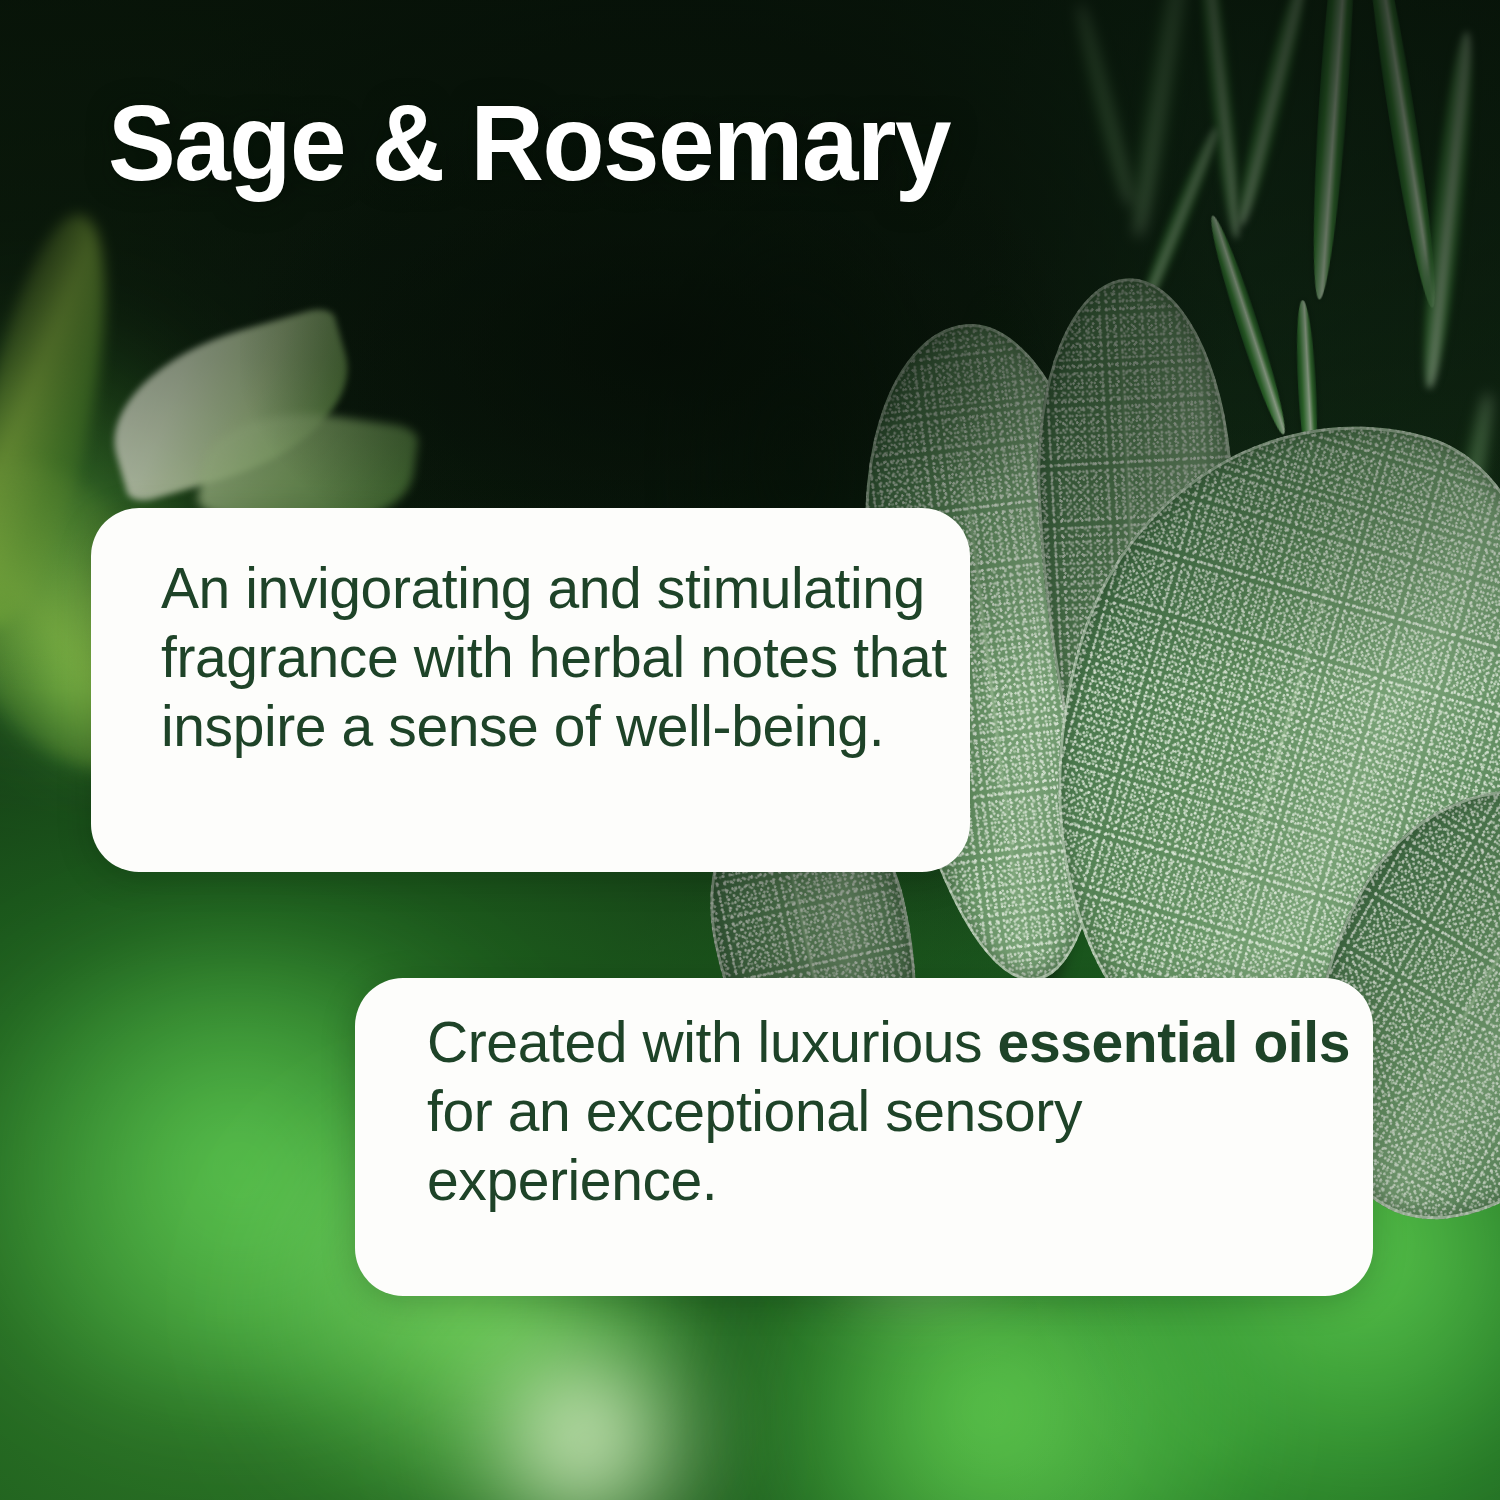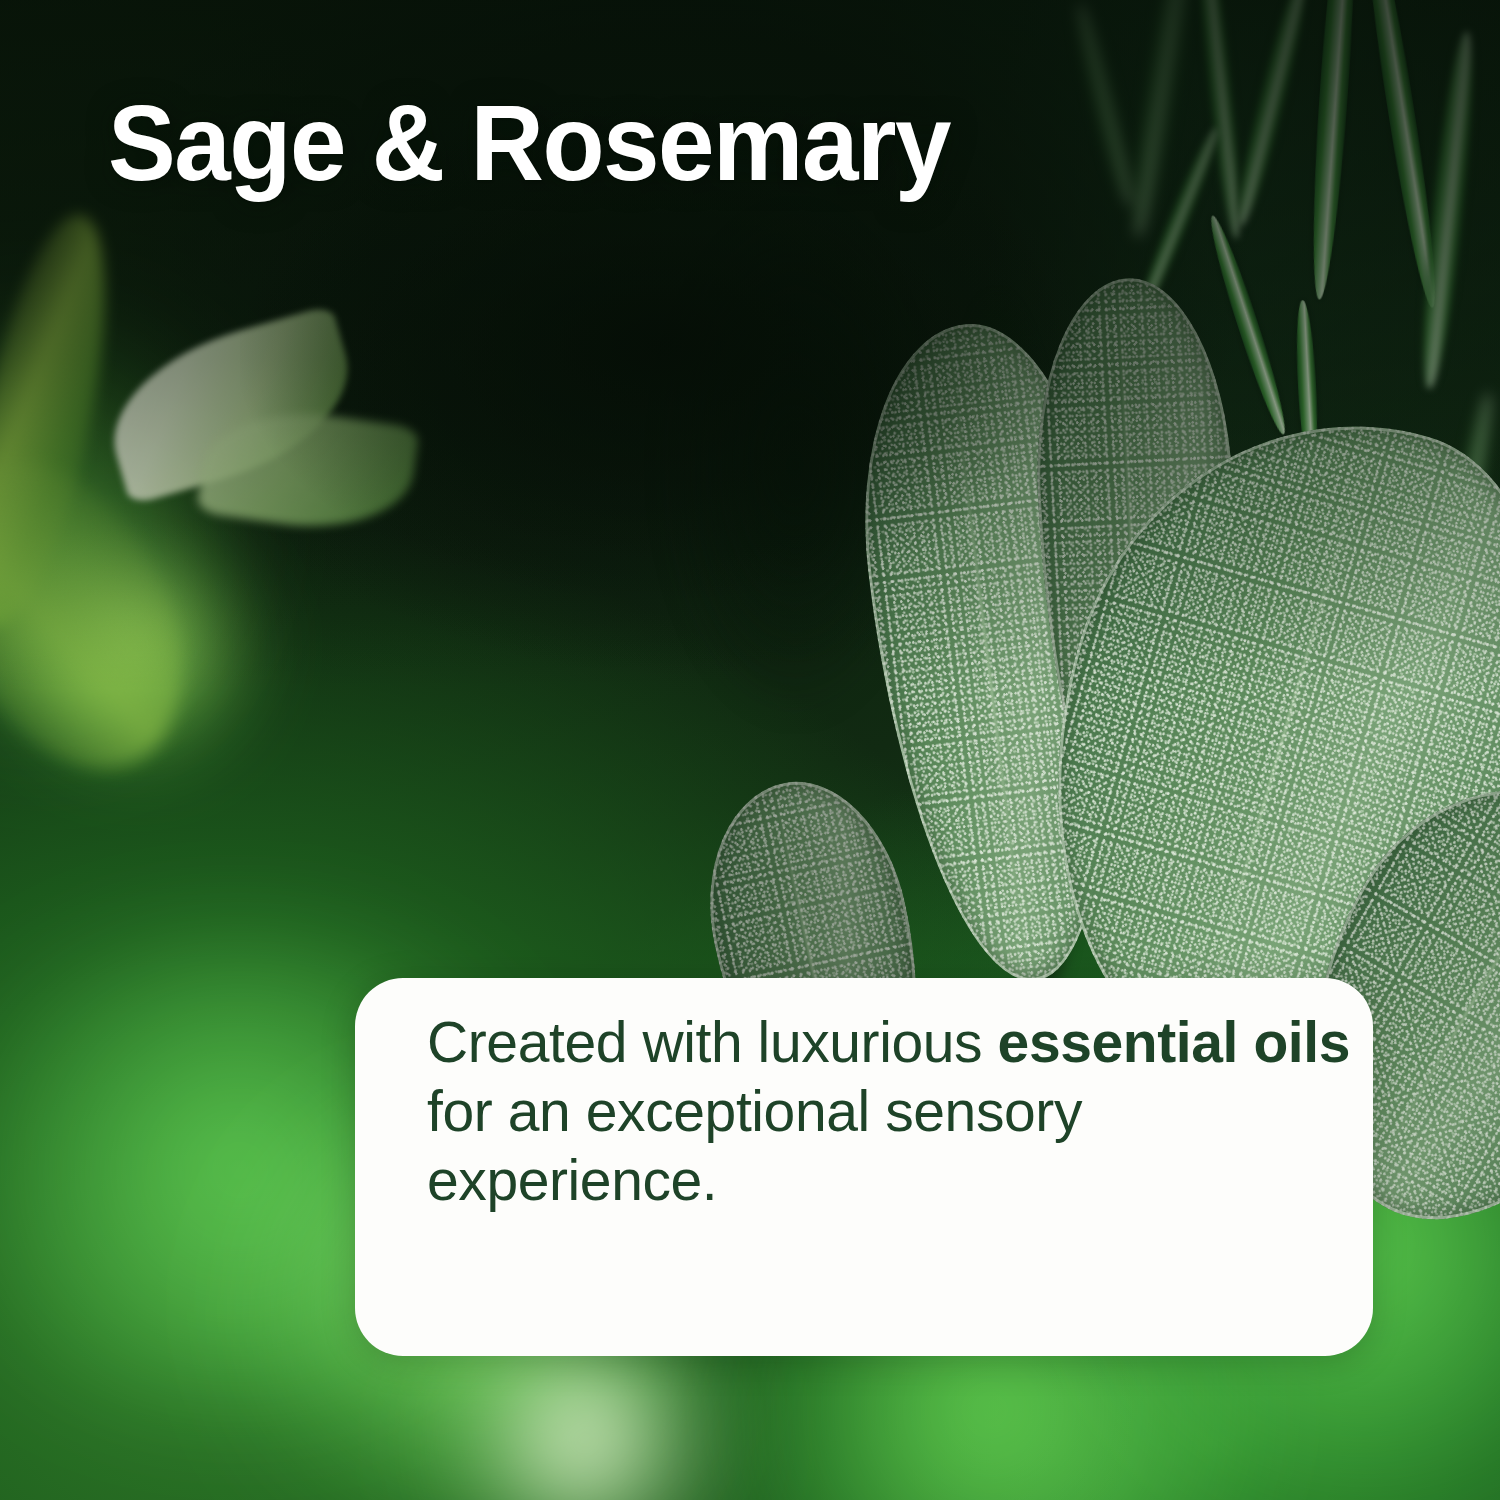--- a/index.html
+++ b/index.html
@@ -134,21 +134,21 @@
     background:#fdfdfb;
     border-radius:48px;
     box-shadow:0 6px 34px rgba(6,20,8,.22);
     color:#1e4328;
     font-size:57px;
     line-height:69px;
     font-weight:400;
     letter-spacing:-.4px;
   }
   .card-1{left:91px;top:508px;width:879px;height:364px;}
-  .card-2{left:355px;top:978px;width:1018px;height:378px;}
+  .card-2{left:355px;top:978px;width:1018px;height:318px;}
   .card-1 .card-text{position:absolute;left:70px;top:46px;width:790px;}
   .card-2 .card-text{position:absolute;left:72px;top:30px;width:930px;}
   .card-text b, .card-text .strong{font-weight:700;}
 </style>
 </head>
 <body>
 
 <div id="stage">
 
   <div class="bg">
@@ -209,18 +209,21 @@
         <div class="sage-vein"></div>
         <div class="sage-edge"></div>
     </div>
 
     <div class="shade-top"></div>
     <div class="shade-mid"></div>
   </div>
 
   <div class="title">Sage &amp; Rosemary</div>
 
+  <div class="card card-1">
+    <div class="card-text">An invigorating and stimulating fragrance with herbal notes that inspire a sense of well-being.</div>
+  </div>
 
   <div class="card card-2">
     <div class="card-text"><span>Created with luxurious</span> <b class="strong">essential oils</b><span> for an exceptional sensory experience.</span></div>
   </div>
 
 </div>
 
 </body></html>

